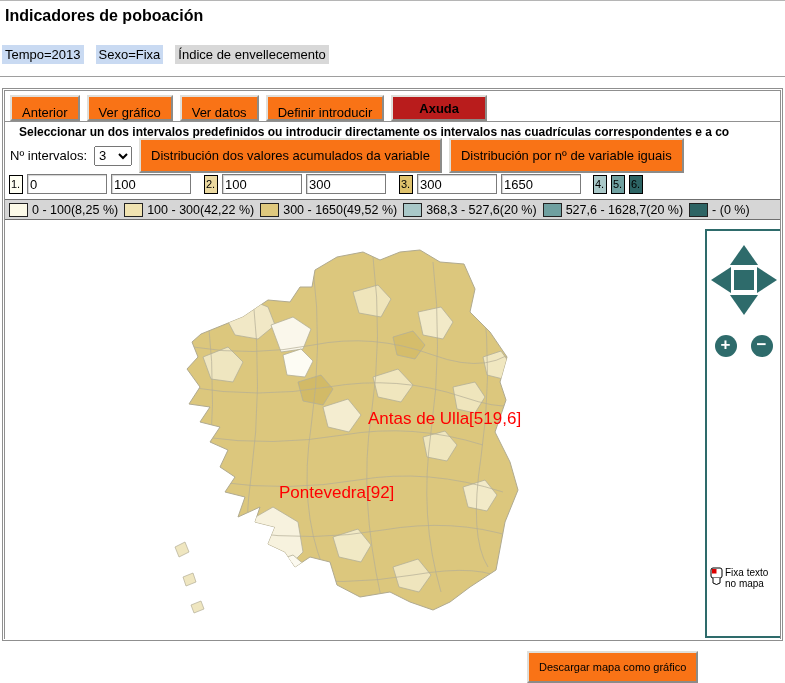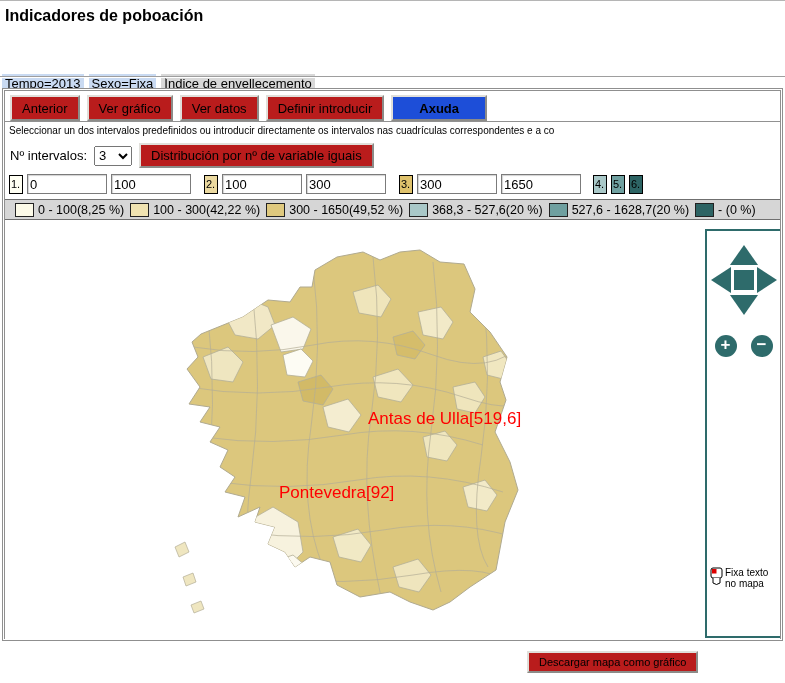--- a/index.html
+++ b/index.html
@@ -2,58 +2,58 @@
 <html><head>
 <meta charset="utf-8">
 <style>
   * { margin:0; padding:0; box-sizing:border-box; }
   html,body { width:785px; height:683px; background:#fff; overflow:hidden;
               font-family:"Liberation Sans","DejaVu Sans",sans-serif; color:#000; }
   body { position:relative; border-top:1px solid #b5b5b5; }
 
   .page-title { position:absolute; left:5px; top:6px; font-size:16px; font-weight:bold; }
 
-  .chips { position:absolute; left:2px; top:44px; display:flex; gap:5px; font-size:13px;margin-top:29px; }
+  .chips { position:absolute; left:2px; top:44px; display:flex; gap:12px; font-size:13px; }
   .chip { padding:2px 3px; white-space:nowrap; }
   .chip.blue { background:#c9daf2; }
   .chip.gray { background:#d8d8d8; }
 
   .top-rule { position:absolute; left:0; top:75px; width:785px; height:2px;
               border-top:1px solid #9e9e9e; border-bottom:1px solid #fff; }
 
   .main-panel { position:absolute; left:2px; top:87px; width:781px; height:553px;
                 border:3px double #8f8f8f; background:#fff; }
 
   .toolbar { height:31px; padding:4px 0 0 5px; border-bottom:1px solid #919191;
              box-shadow:0 1px 0 #fff; display:flex; gap:7px; }
-  .btn { font-family:"Liberation Sans",sans-serif; font-size:13px; background:#b91c1c;
-         border:2px outset #e0dfda; padding:3px 10px; white-space:nowrap; cursor:pointer; }
-  .btn.active { background:#1d4ed8; font-weight:bold; padding:2px 26px; }
-
-  .instruction { height:20px; padding:3px 4px 0 4px; font-size:10px; font-weight:normal;
-                 white-space:nowrap; overflow:hidden; }
+  .btn { font-family:"Liberation Sans",sans-serif; font-size:13px; background:#f97316;
+         border:2px outset #e0dfda; padding:8px 10px; white-space:nowrap; cursor:pointer; }
+  .btn.active { background:#b91c1c; font-weight:bold; padding:2px 26px; }
+
+  .instruction { height:20px; padding:3px 4px 0 4px; font-size:12px; font-weight:bold;
+                 white-space:nowrap; overflow:hidden;margin-left:10px; }
 
   .controls-row { height:27px; display:flex; align-items:center; gap:7px; padding-left:5px; font-size:13px; }
   .controls-row select { width:38px; height:20px; font-size:13px;
                          font-family:"Liberation Sans",sans-serif; }
 
   .intervals-row { height:30px; display:flex; align-items:center; padding-left:4px; font-size:13px; }
   .idx { width:14px; height:19px; border:1px solid #000; font-size:11px; line-height:17px;
          text-align:left; padding-left:1px; margin-right:4px; flex:0 0 auto; }
   .idx.c1 { background:#fffff3; } .idx.c2 { background:#ebd9a0; } .idx.c3 { background:#dfc26c; }
   .idx.c4 { background:#a9c8c8; margin-left:8px; } .idx.c5 { background:#6fa0a0; }
   .idx.c6 { background:#2d6464; }
   .ivl-input { width:80px; height:20px; border:1px solid #7b7b7b; margin-right:4px;
                padding:1px 2px; font-size:13px; font-family:"Liberation Sans",sans-serif;
                box-shadow:inset 1px 1px 1px rgba(0,0,0,.18); }
   .pair-gap { width:9px; flex:0 0 auto; }
 
   .legend-bar { height:21px; background:#d6d6d6; border-top:1px solid #6f6f6f;
                 border-bottom:1px solid #6f6f6f; display:flex; align-items:center;
-                gap:6px; padding-left:10px; font-size:12.5px; white-space:nowrap; }
+                gap:6px; padding-left:4px; font-size:12.5px; white-space:nowrap; }
   .sw { width:19px; height:14px; border:1px solid #222; flex:0 0 auto; }
   .sw.s1 { background:#fcfae8; } .sw.s2 { background:#f0e3b1; } .sw.s3 { background:#dfc97e; }
   .sw.s4 { background:#a9c8c8; } .sw.s5 { background:#6fa0a0; } .sw.s6 { background:#2d6464; }
   .legend-item { display:flex; align-items:center; gap:4px; }
 
   .map-area { position:relative; height:420px; background:#fff; overflow:hidden; }
   .map-svg { position:absolute; left:158px; top:17px; }
   .map-label { position:absolute; color:#f00; font-size:17px; white-space:nowrap; }
 
   .nav-panel { position:absolute; left:700px; top:9px; width:77px; height:409px;
@@ -91,20 +91,21 @@
     <button class="btn active">Axuda</button>
   </div>
 
   <div class="instruction">Seleccionar un dos intervalos predefinidos ou introducir directamente os intervalos nas cuadrículas correspondentes e a co</div>
 
   <div class="controls-row">
     <span>Nº intervalos:</span>
     <select>
       <option>3</option>
     </select>
+    <button class="btn">Distribución dos valores acumulados da variable</button>
     <button class="btn">Distribución por nº de variable iguais</button>
   </div>
 
   <div class="intervals-row">
     <span class="idx c1">1.</span>
     <input class="ivl-input" value="0" style="">
     <input class="ivl-input" value="100" style="">
     <span class="pair-gap"></span>
     <span class="idx c2">2.</span>
     <input class="ivl-input" value="100" style="">

